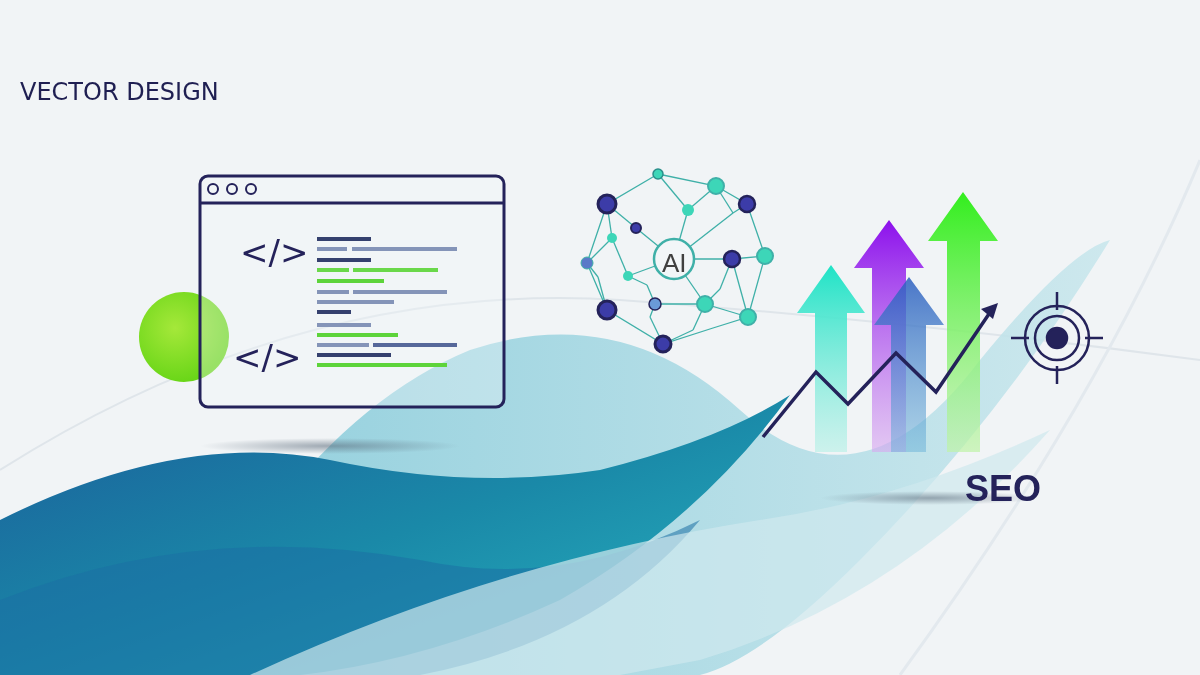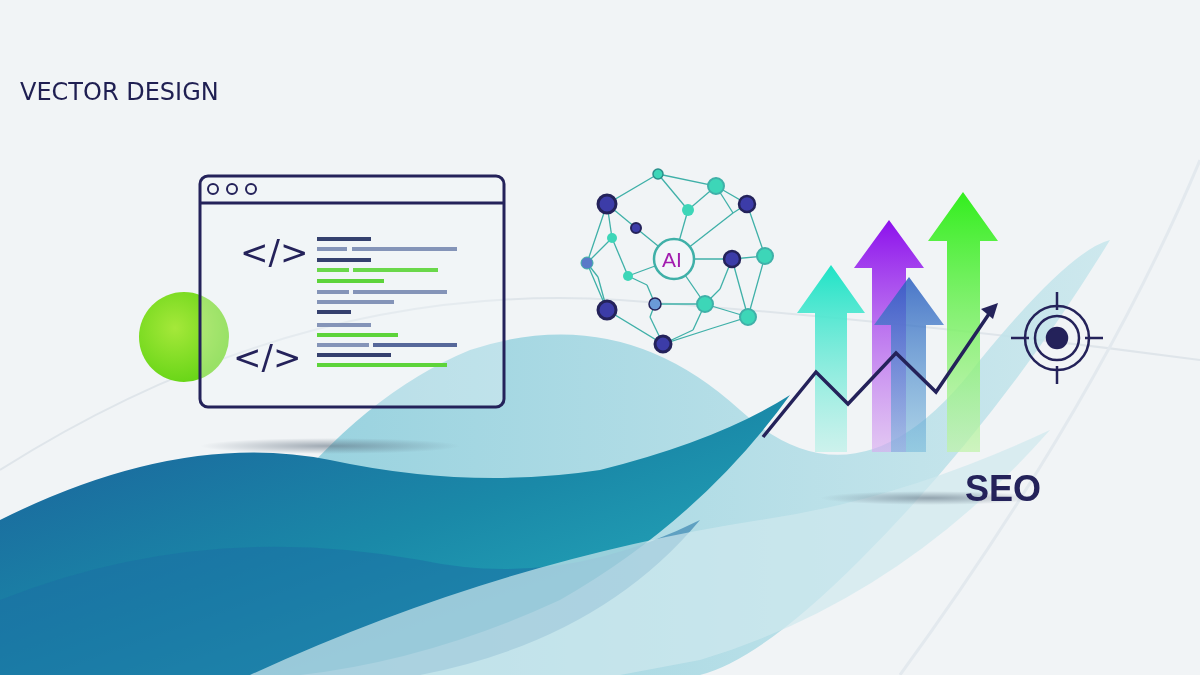--- a/index.html
+++ b/index.html
@@ -161,16 +161,16 @@
     <line x1="1011" y1="338" x2="1029" y2="338"></line>
     <line x1="1085" y1="338" x2="1103" y2="338"></line>
   </g>
 </svg>
 
 <div class="brand">VECTOR DESIGN</div>
 
 <div style="position:absolute;left:240px;top:232px;font-size:34px;color:#24225a;font-family:'DejaVu Sans',sans-serif;">&lt;/&gt;</div>
 <div style="position:absolute;left:233px;top:337px;font-size:34px;color:#24225a;font-family:'DejaVu Sans',sans-serif;">&lt;/&gt;</div>
 
-<div style="position:absolute;left:662px;top:248px;font-size:21px;color:#a21caf;font-family:'Liberation Sans',sans-serif;">AI</div>
+<div style="position:absolute;left:662px;top:248px;font-size:26px;color:#404040;font-family:'Liberation Sans',sans-serif;">AI</div>
 
 <div class="seo">SEO</div>
 </div>
 
 </body></html>

